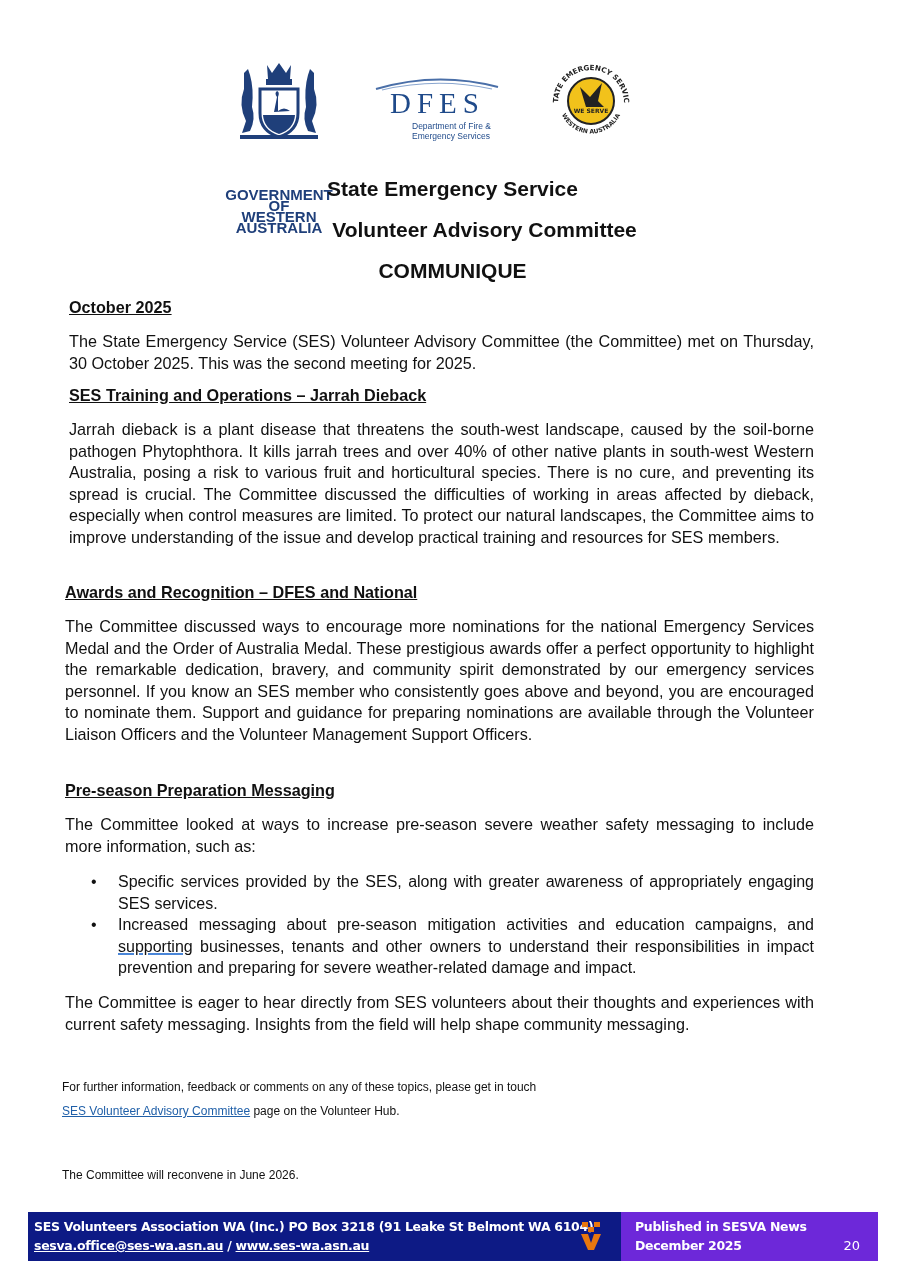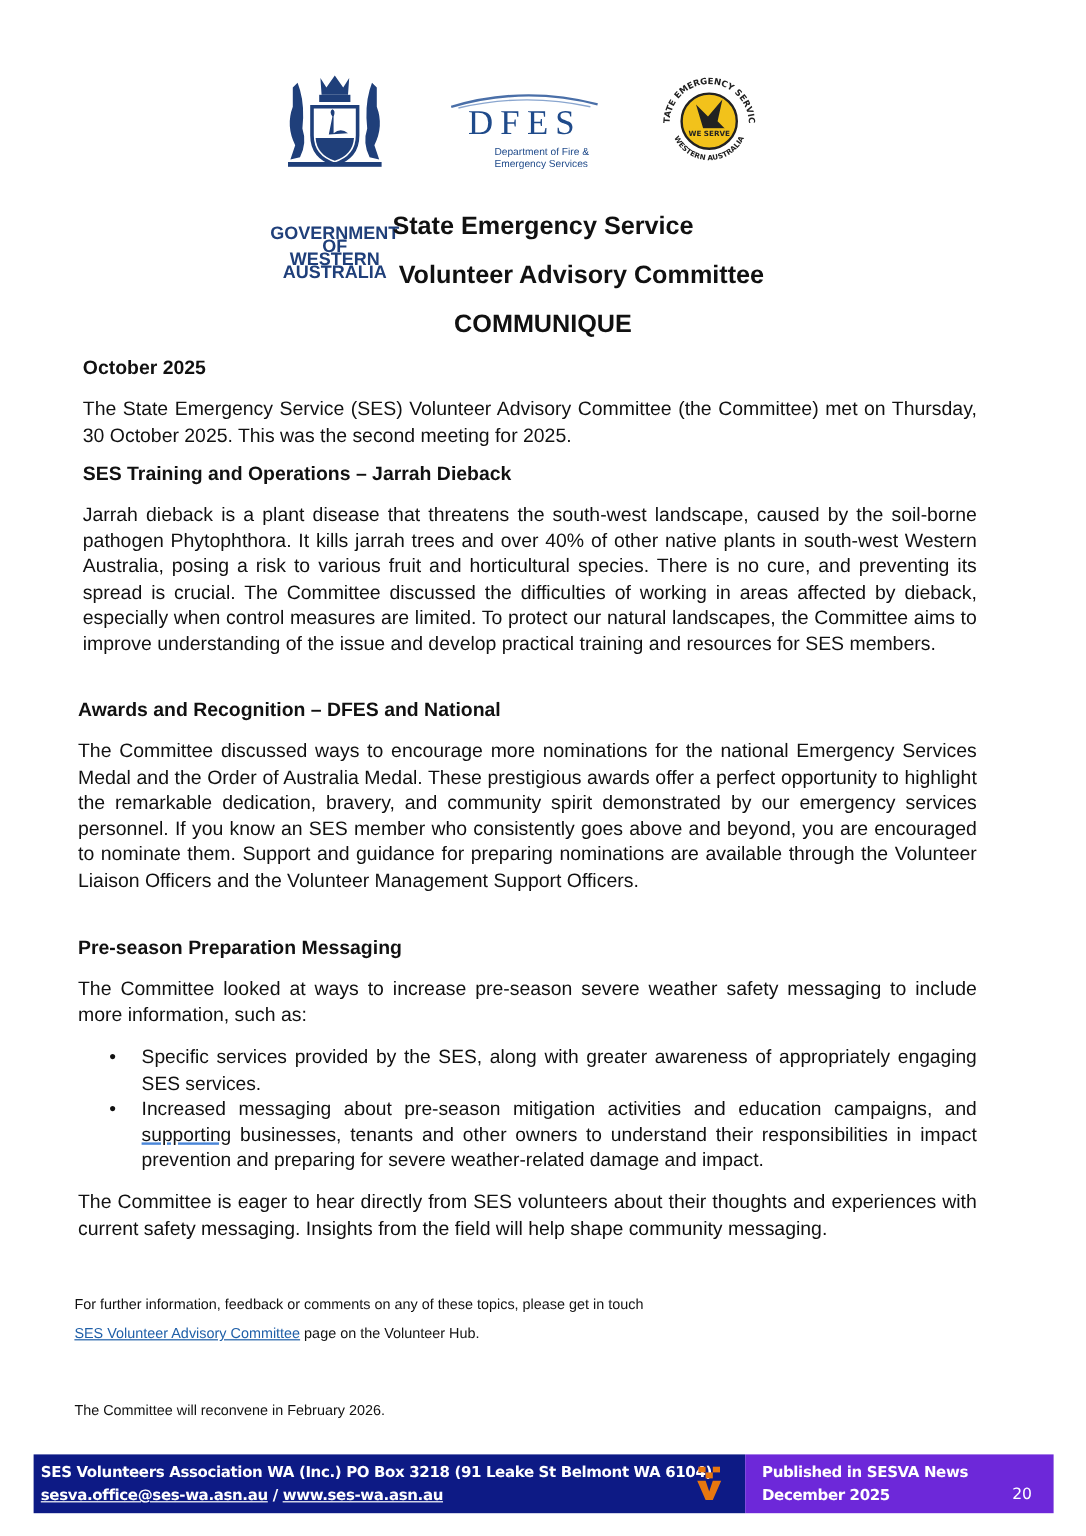--- a/index.html
+++ b/index.html
@@ -14,21 +14,21 @@
   .dfes-arc { position: absolute; left: 0; top: 0; }
   .dfes-word { position: absolute; left: 18px; top: 12px; font-family: "Liberation Serif", serif;
                font-size: 29px; letter-spacing: 6px; color: #1f4a8a; }
   .dfes-sub { position: absolute; left: 10px; top: 47px; font-size: 8.5px; font-weight: normal;
               color: #1f4a8a; line-height: 9.5px; margin-left: 30px; }
   .logo-ses { position: absolute; left: 546px; top: 2px; width: 90px; height: 90px; }
 
   .title { position: absolute; left: 0; width: 905px; text-align: center; font-weight: bold;
            font-size: 21px; color: #111; }
   .t1 { top: 177px; } .t2 { top: 218px; padding-left: 32px; } .t3 { top: 259px; }
-  .h { position: absolute; font-weight: bold; font-size: 16.2px; }
+  .h { position: absolute; font-weight: bold; font-size: 16.2px; text-decoration: underline; }
   .p { position: absolute; text-align: justify; font-size: 16.2px; line-height: 21.6px; }
   ul.bul { position: absolute; margin: 0; padding: 0; list-style: none; }
   ul.bul li { position: relative; padding-left: 49px; text-align: justify; line-height: 21.6px; }
   ul.bul li .dot { position: absolute; left: 22px; top: 0; }
   .sq { text-decoration: underline; text-decoration-color: #4a86d8; text-decoration-thickness: 1.5px; }
   .plain { position: absolute; font-size: 12px; line-height: 24px; }
   .link { color: #1f5fa8; text-decoration: underline; }
 
   .footer { position: absolute; top: 1212px; left: 28px; width: 850px; height: 49px; }
   .f-left { position: absolute; left: 0; top: 0; width: 593px; height: 49px; background: #0d1a85; }
@@ -126,21 +126,21 @@
   </li>
 </ul>
 
 <div class="p" style="left:65px; top:992px; width:749px;">The Committee is eager to hear directly from SES volunteers about their thoughts and experiences with current safety messaging. Insights from the field will help shape community messaging.</div>
 
 <div class="plain" style="left:62px; top:1075px; width:760px;">
   <div>For further information, feedback or comments on any of these topics, please get in touch</div>
   <div><a class="link" href="#">SES Volunteer Advisory Committee</a><span> page on the Volunteer Hub.</span></div>
 </div>
 
-<div class="plain" style="left:62px; top:1163px;">The Committee will reconvene in February 2026.</div>
+<div class="plain" style="left:62px; top:1163px;">The Committee will reconvene in June 2026.</div>
 
 <div class="footer">
   <div class="f-left">
     <div class="f-line f-l1">SES Volunteers Association WA (Inc.) PO Box 3218 (91 Leake St Belmont WA 6104)</div>
     <div class="f-line f-l2">
       <a href="#">sesva.office@ses-wa.asn.au</a><span> / </span><a href="#">www.ses-wa.asn.au</a>
     </div>
     <svg class="v-logo" width="22" height="28" viewBox="0 0 22 28">
       <rect x="2" y="0" width="6" height="5" fill="#e8770f"></rect>
       <rect x="14" y="0" width="6" height="5" fill="#e8770f"></rect>

